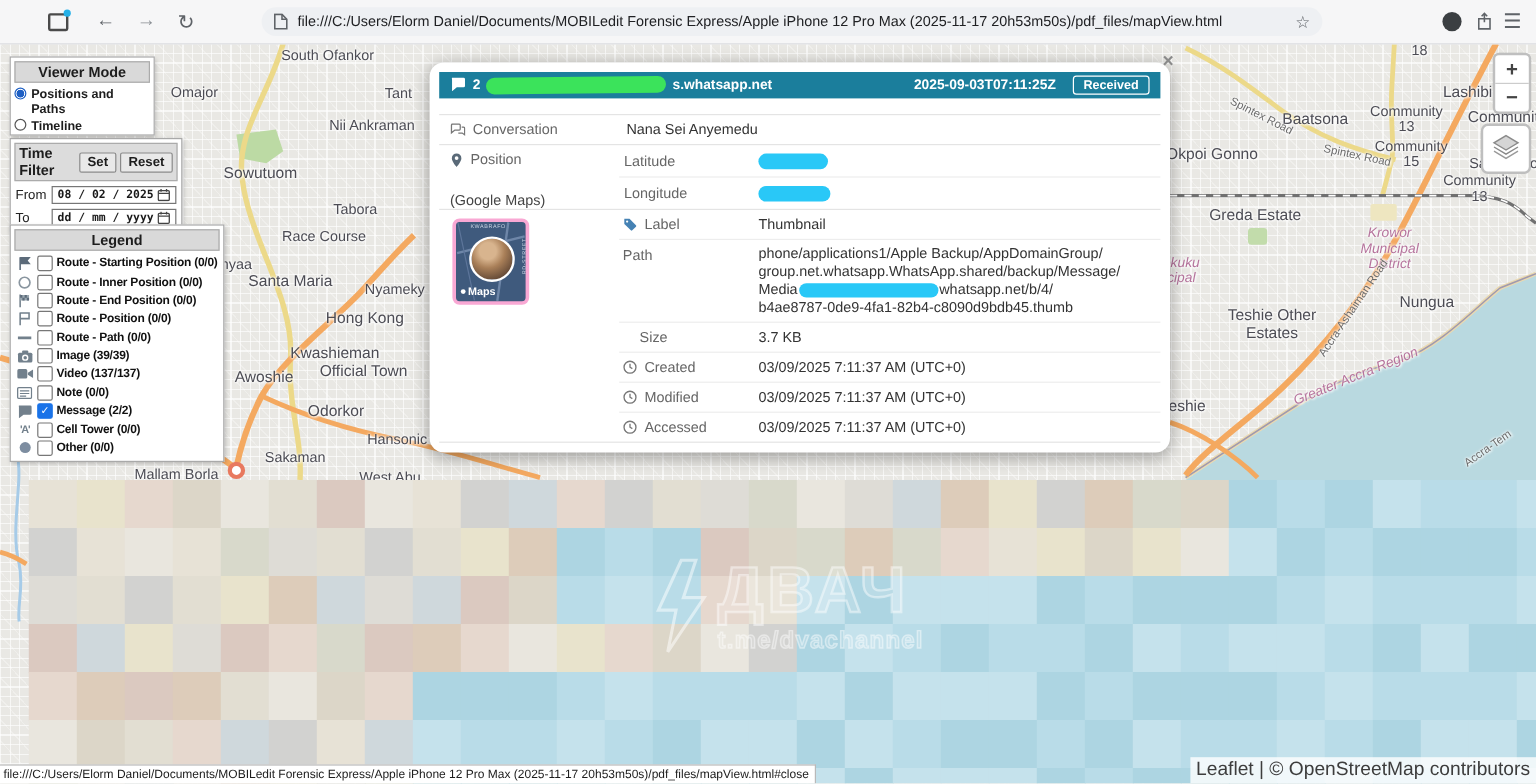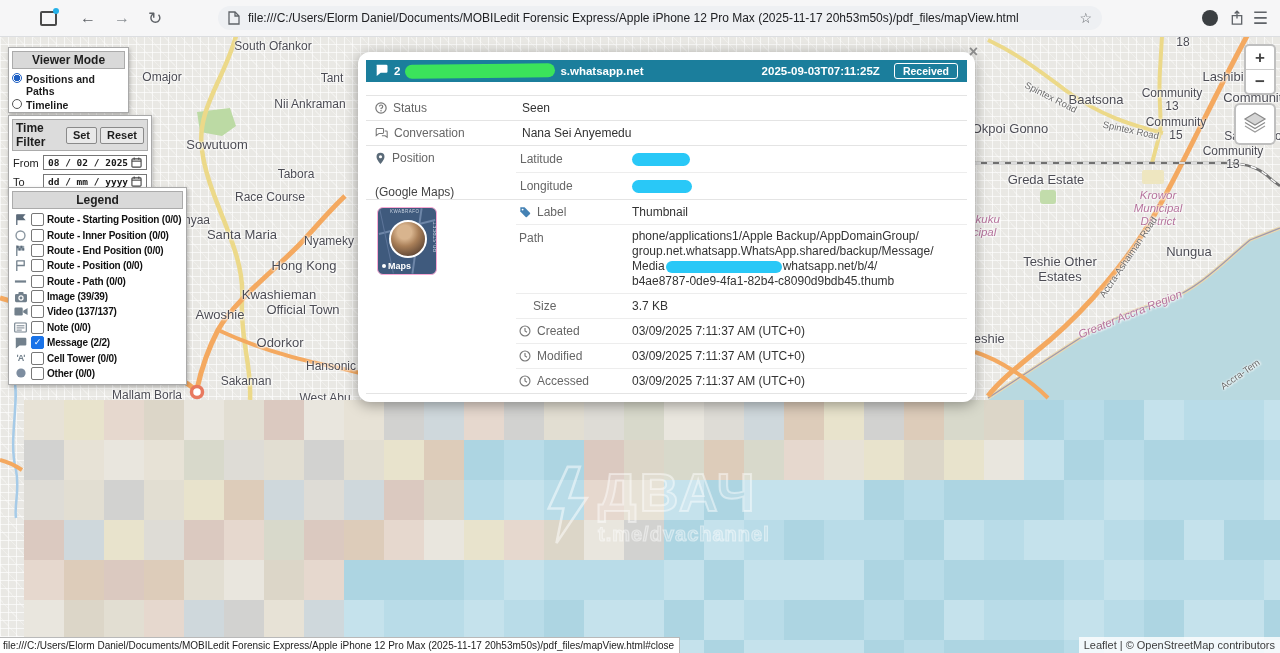--- a/index.html
+++ b/index.html
@@ -104,38 +104,38 @@
   .pvalue{flex:1;padding:5px 6px;color:#333;}
   .pvalue.nopad{padding:0;}
   .subrow{display:flex;min-height:26px;align-items:center;}
   .subrow + .subrow{border-top:1px solid #ededed;}
   .sublabel{width:112px;flex:0 0 auto;color:#666;padding:4px 4px 4px 3px;box-sizing:border-box;
     display:flex;align-items:center;gap:6px;}
   .subvalue{flex:1;padding:4px 4px;}
   #pos-label{display:flex;flex-direction:column;justify-content:space-between;height:52px;box-sizing:border-box;}
   #gm-link{color:#444;margin-top:14px;}
   .pathtxt{line-height:15px;}
-  #thumb{width:58px;height:66px;border:1px solid #f9a8d4;border-radius:6px;background:#3f5a7d;position:relative;
+  #thumb{width:58px;height:66px;border:3px solid #f9a8d4;border-radius:6px;background:#3f5a7d;position:relative;
     overflow:hidden;margin:2px 0 0 2px;}
   #thumb .grid1,#thumb .grid2{position:absolute;background:#6e86a8;}
   #thumb .grid1{left:0;top:18px;width:100%;height:1.5px;transform:rotate(-14deg);}
   #thumb .grid2{left:38px;top:0;width:1.5px;height:100%;transform:rotate(8deg);}
   #thumb .grid3{position:absolute;left:8px;top:0;width:1px;height:100%;background:#5d759a;transform:rotate(-12deg);}
   #thumb .photo{position:absolute;left:11px;top:12px;width:34px;height:34px;border-radius:50%;border:2px solid #fff;
     background:radial-gradient(circle at 40% 30%,#d8b48e 0 22%,#a97f58 45%,#6b4f3a 75%,#41302a 100%);}
   #thumb .cap{position:absolute;left:4px;bottom:3px;color:#fff;font-size:9px;font-weight:600;display:flex;align-items:center;gap:2px;}
   #thumb .cap i{width:4px;height:4px;background:#fff;border-radius:50%;display:inline-block;}
   #thumb .st-top{position:absolute;left:12px;top:1px;font-size:4.5px;color:#c9d3e2;letter-spacing:.5px;}
   #thumb .st-side{position:absolute;right:-14px;top:26px;font-size:4.5px;color:#c9d3e2;letter-spacing:.5px;transform:rotate(-90deg);}
 
   
   #statusbar{position:absolute;left:0;bottom:0;z-index:80;background:#fff;border:1px solid #b9b9b9;border-left:none;border-bottom:none;
     font-size:10px;color:#1c1c1c;padding:2px 5px 2px 3px;white-space:nowrap;}
   #attrib{position:absolute;right:0;bottom:0;z-index:35;background:rgba(255,255,255,.8);
-    font-size:11px;color:#3d3d3d;padding:2px 5px;white-space:nowrap;}
+    font-size:16px;color:#3d3d3d;padding:2px 5px;white-space:nowrap;}
 </style>
 </head>
 <body>
 
 <div id="stage">
 
   <div id="map">
     <svg id="roads" width="1280" height="653" viewBox="0 0 1280 653">
 
       <path d="M988,400 L1077,340 C1110,318 1140,308 1168,300 C1200,288 1228,258 1250,240 L1280,228 L1280,400 Z" fill="#b9d9e0"></path>
@@ -630,31 +630,20 @@
         <span>2</span>
           <span class="blob-green"></span>
           <span>s.whatsapp.net</span>
       </span>
       <span id="ptime">2025-09-03T07:11:25Z</span>
       <span id="pbadge">Received</span>
     </div>
 
     <div id="pbody">
 
-      <div class="prow">
-        <div class="plabel">
-          <svg width="12" height="12" viewBox="0 0 14 14">
-              <circle cx="7" cy="7" r="6" fill="none" stroke="#777" stroke-width="1.4"></circle>
-              <path d="M5.2 5.3 A1.9 1.9 0 1 1 7.2 7.3 L7 8.3" fill="none" stroke="#777" stroke-width="1.4"></path>
-              <circle cx="7" cy="10.3" r="0.9" fill="#777"></circle>
-            </svg>
-          <span>Status</span>
-        </div>
-        <div class="pvalue">Seen</div>
-      </div>
 
       <div class="prow">
         <div class="plabel">
           <svg width="13" height="12" viewBox="0 0 16 14">
               <path d="M1.5 1.5h8a1 1 0 011 1v4a1 1 0 01-1 1H5l-3.5 2.8V2.5a1 1 0 011-1z" fill="none" stroke="#777" stroke-width="1.3"></path>
               <path d="M12 4.5h2a1 1 0 011 1v6.8L12.5 10.5H8.5" fill="none" stroke="#777" stroke-width="1.3"></path>
             </svg>
           <span>Conversation</span>
         </div>
         <div class="pvalue">Nana Sei Anyemedu</div>

